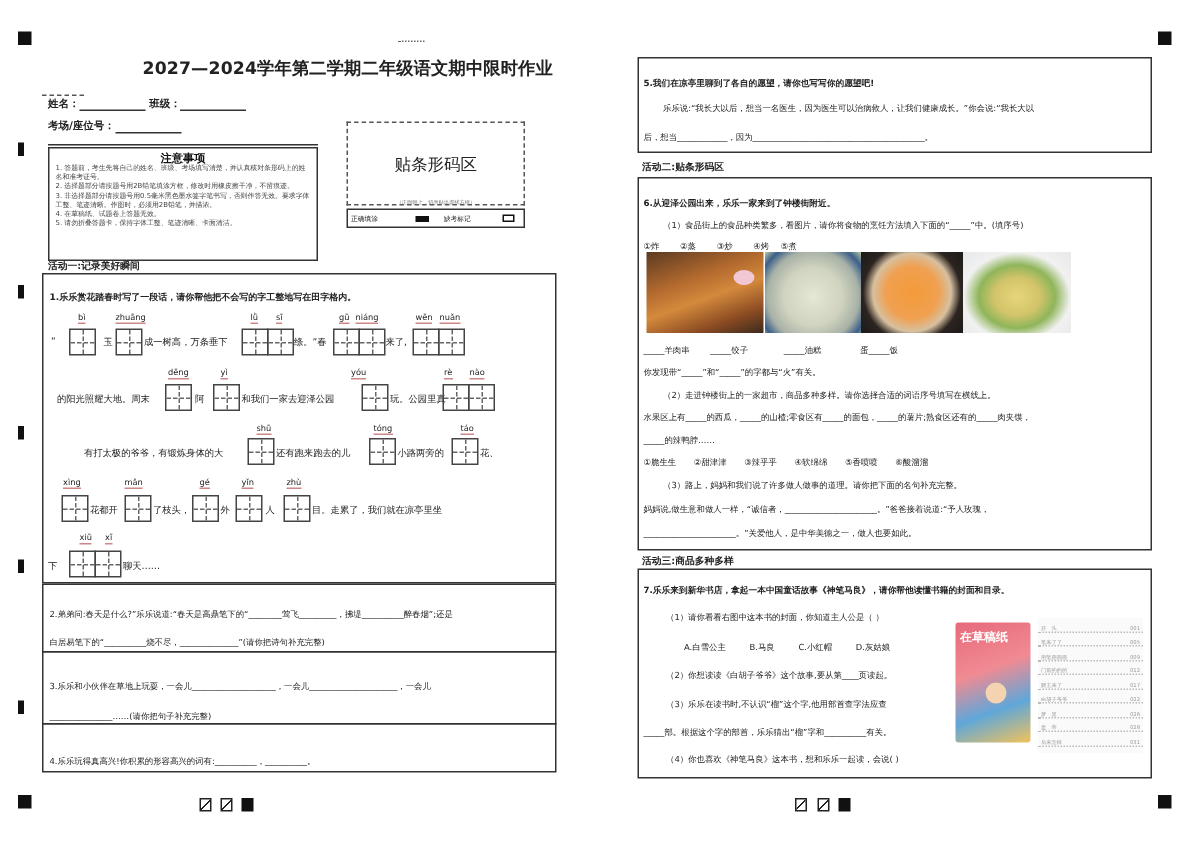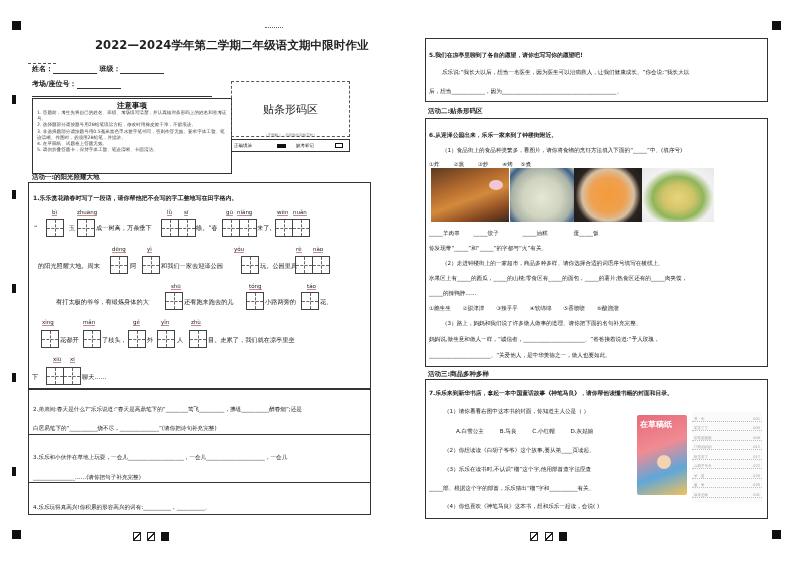--- a/index.html
+++ b/index.html
@@ -5,21 +5,21 @@
 *{box-sizing:border-box;margin:0;padding:0}
 html,body{width:794px;height:562px;background:#fff;overflow:hidden}
 body{position:relative;font-family:"DejaVu Sans","Liberation Sans",sans-serif;color:#222;font-size:7px}
 .abs{position:absolute}
 .mark{position:absolute;background:#111}
 .title{position:absolute;left:95px;top:38px;font-size:11.5px;font-weight:bold;letter-spacing:0.1px;white-space:nowrap}
 .tiny-top{position:absolute;left:265px;top:27px;width:18px;height:2px;border-top:1px dotted #666}
 .small-dash{position:absolute;left:28px;top:63px;width:28px;border-top:1px dashed #555}
 .info{position:absolute;left:32px;font-size:7px;font-weight:bold;white-space:nowrap}
 .uline{display:inline-block;border-bottom:1px solid #333;height:8px;vertical-align:bottom}
-.notice{position:absolute;left:32px;top:98px;width:200px;height:76px;border:1px solid #333;padding:2px 4px;font-size:4.6px;line-height:6.2px;color:#444}
+.notice{position:absolute;left:32px;top:98px;width:180px;height:76px;border:1px solid #333;padding:2px 4px;font-size:4.6px;line-height:6.2px;color:#444}
 .notice h4{text-align:center;font-size:7.5px;color:#111;line-height:9px}
 .barcode{position:absolute;left:231px;top:81px;width:119px;height:56px;border:1px dashed #555;text-align:center}
 .barcode .big{font-size:11px;margin-top:20px;color:#222}
 .barcode .sm{font-size:3.5px;color:#777;margin-top:16px}
 .fillbox{position:absolute;left:231px;top:139px;width:119px;height:13px;border:1px solid #333;font-size:4.5px;padding:3px 2px;white-space:nowrap}
 .act{position:absolute;font-size:6.5px;font-weight:bold;white-space:nowrap}
 .box{position:absolute;border:1px solid #333}
 .q{position:absolute;font-size:6px;white-space:nowrap;color:#222}
 .qb{font-weight:bold}
 .grid{position:absolute;display:flex}
@@ -44,21 +44,21 @@
 <div class="mark" style="left:772px;top:21px;width:9px;height:9px"></div>
 <div class="mark" style="left:12px;top:95px;width:4px;height:9px"></div>
 <div class="mark" style="left:12px;top:190px;width:4px;height:9px"></div>
 <div class="mark" style="left:12px;top:284px;width:4px;height:9px"></div>
 <div class="mark" style="left:12px;top:373px;width:4px;height:9px"></div>
 <div class="mark" style="left:12px;top:467px;width:4px;height:9px"></div>
 <div class="mark" style="left:12px;top:530px;width:9px;height:9px"></div>
 <div class="mark" style="left:772px;top:530px;width:9px;height:9px"></div>
 
 <div class="tiny-top"></div>
-<div class="title">2022—2024学年第二学期二年级语文期中限时作业</div>
+<div class="title">2027—2024学年第二学期二年级语文期中限时作业</div>
 <div class="small-dash"></div>
 
 <div class="info" style="top:64px">
   <span>姓名：</span><span class="uline" style="width:44px"></span>
   <span>班级：</span><span class="uline" style="width:44px"></span>
 </div>
 <div class="info" style="top:79px">
   <span>考场/座位号：</span><span class="uline" style="width:44px"></span>
 </div>
 <div class="abs" style="left:32px;top:96px;width:180px;border-top:1px solid #333"></div>
@@ -76,21 +76,21 @@
   <div class="big">贴条形码区</div>
   <div class="sm">（正面朝上，切勿贴出虚线方框）</div>
 </div>
 <div class="fillbox">
   <span>正确填涂</span>
   <span style="display:inline-block;width:9px;height:4px;background:#111;margin-left:24px;vertical-align:middle"></span>
   <span style="margin-left:8px">缺考标记</span>
   <span style="display:inline-block;width:8px;height:5px;border:1px solid #111;margin-left:20px;vertical-align:middle"></span>
 </div>
 
-<div class="act" style="left:32px;top:173px">活动一:的阳光照耀大地</div>
+<div class="act" style="left:32px;top:173px">活动一:记录美好瞬间</div>
 
 <div class="box" style="left:28px;top:182px;width:343px;height:207px"></div>
 <div class="q qb" style="left:33px;top:194px;font-size:6px">1.乐乐赏花踏春时写了一段话，请你帮他把不会写的字工整地写在田字格内。</div>
 
 <div class="py" style="left:52px;top:209px">bì</div>
 <div class="py" style="left:77px;top:209px">zhuāng</div>
 <div class="py" style="left:167px;top:209px">lǜ</div>
 <div class="py" style="left:184px;top:209px">sī</div>
 <div class="py" style="left:226px;top:209px">gū</div>
 <div class="py" style="left:237px;top:209px">niáng</div>

